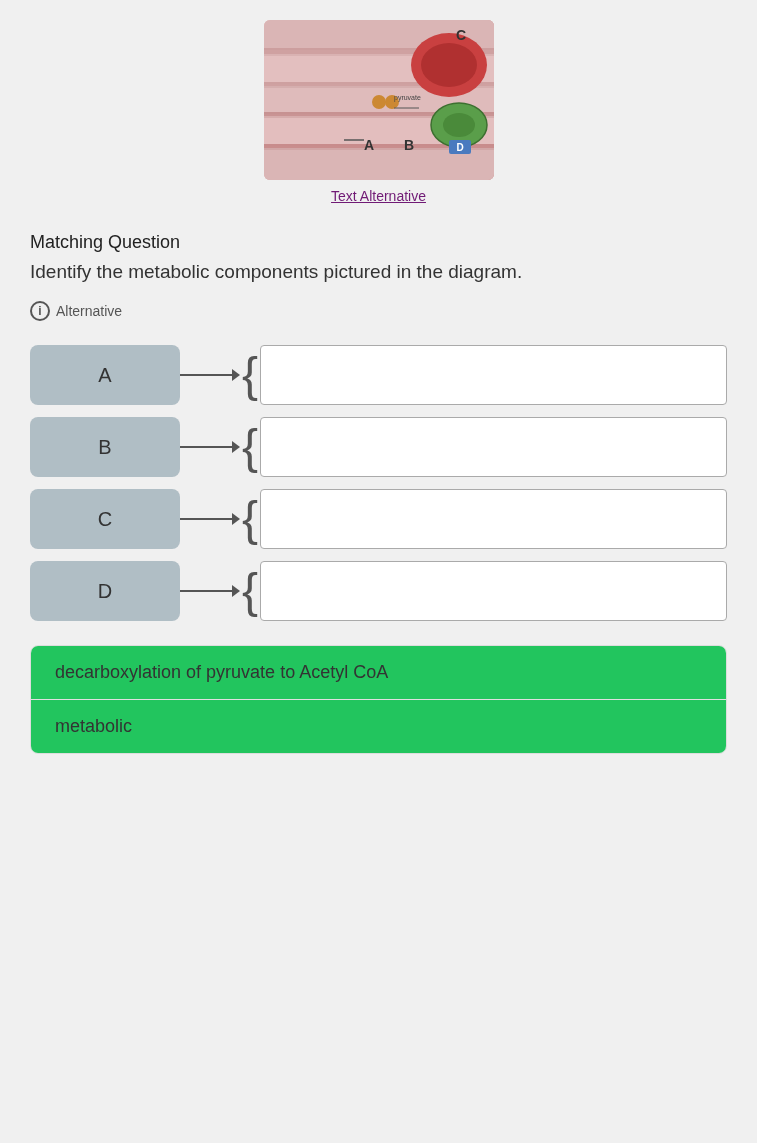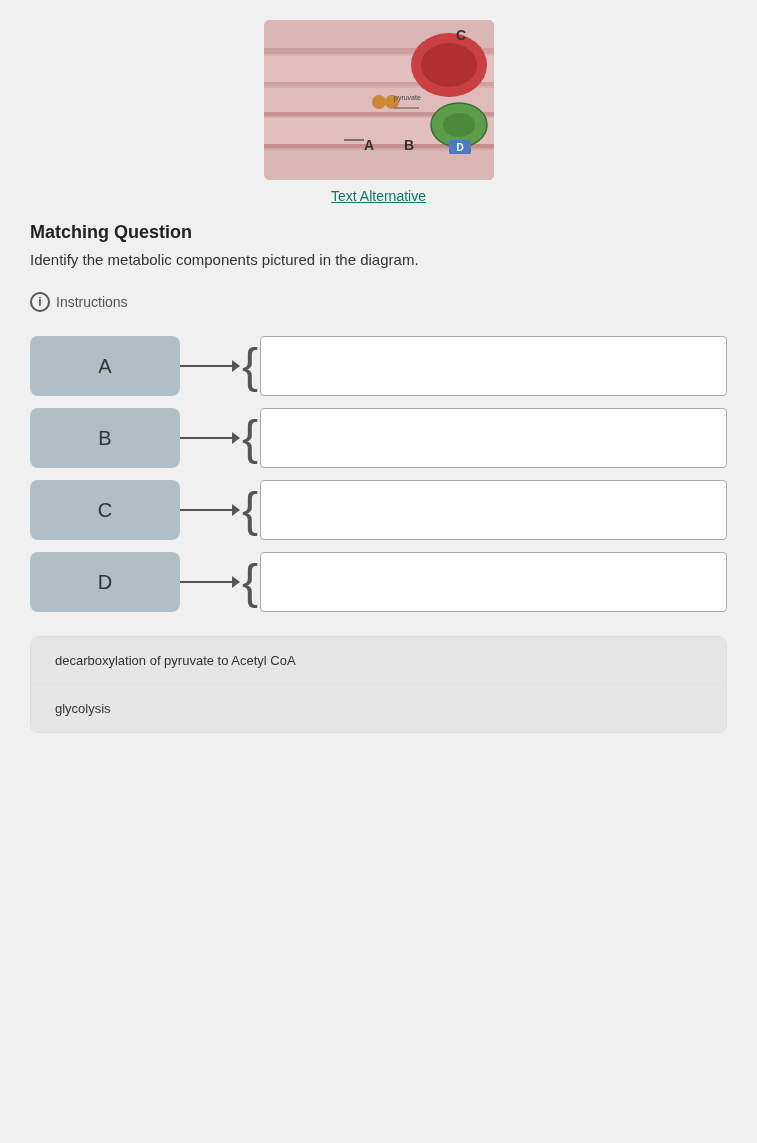--- a/index.html
+++ b/index.html
@@ -32,35 +32,35 @@
       position: relative;
       display: flex;
       align-items: center;
       justify-content: center;
     }
     .diagram-svg {
       width: 100%;
       height: 100%;
     }
     .text-alternative-link {
-      color: #0f766e;
+      color: #701a75;
       text-decoration: underline;
       font-size: 14px;
       cursor: pointer;
     }
     .matching-title {
-      font-weight: 700;
+      font-weight: 400;
       font-size: 18px;
       margin-bottom: 8px;
-      margin-top: 18px;
+      margin-top: 28px;
     }
     .question-text {
-      font-size: 15px;
+      font-size: 19px;
       color: #333;
-      margin-bottom: 24px;
+      margin-bottom: 18px;
     }
     .instructions-row {
       display: flex;
       align-items: center;
       gap: 6px;
       margin-bottom: 24px;
       color: #555;
       font-size: 14px;
       cursor: pointer;
     }
@@ -136,25 +136,25 @@
     }
     .answers-section {
       background: #fff;
       border-radius: 8px;
       border: 1px solid #ddd;
       padding: 0;
       overflow: hidden;
     }
     .answer-item {
       padding: 16px 24px;
-      font-size: 13px;
+      font-size: 18px;
       color: #333;
       border-bottom: 1px solid #e0e0e0;
       cursor: grab;
-      background: #e5e5e5;
+      background: #22c55e;
     }
     .answer-item:last-child {
       border-bottom: none;
     }
   </style>
 </head>
 <body>
 
 <div class="page-container">
 
@@ -215,21 +215,21 @@
     </div>
     <a class="text-alternative-link">Text Alternative</a>
   </div>
 
   <div class="matching-title">Matching Question</div>
 
   <div class="question-text">Identify the metabolic components pictured in the diagram.</div>
 
   <div class="instructions-row">
     <div class="info-icon">i</div>
-    <span>Instructions</span>
+    <span>Alternative</span>
   </div>
 
   <div class="matching-pairs">
 
     <div class="pair-row">
       <div class="pair-label">
         <span>A</span>
       </div>
       <div class="pair-connector">
         <div class="connector-line"></div>
@@ -280,16 +280,16 @@
       <div style="display:flex;align-items:center;flex:1;">
         <span class="connector-brace">{</span>
         <div class="pair-drop-area"></div>
       </div>
     </div>
 
   </div>
 
   <div class="answers-section">
     <div class="answer-item">decarboxylation of pyruvate to Acetyl CoA</div>
-    <div class="answer-item">glycolysis</div>
+    <div class="answer-item">metabolic</div>
   </div>
 
 </div>
 
 </body></html>

